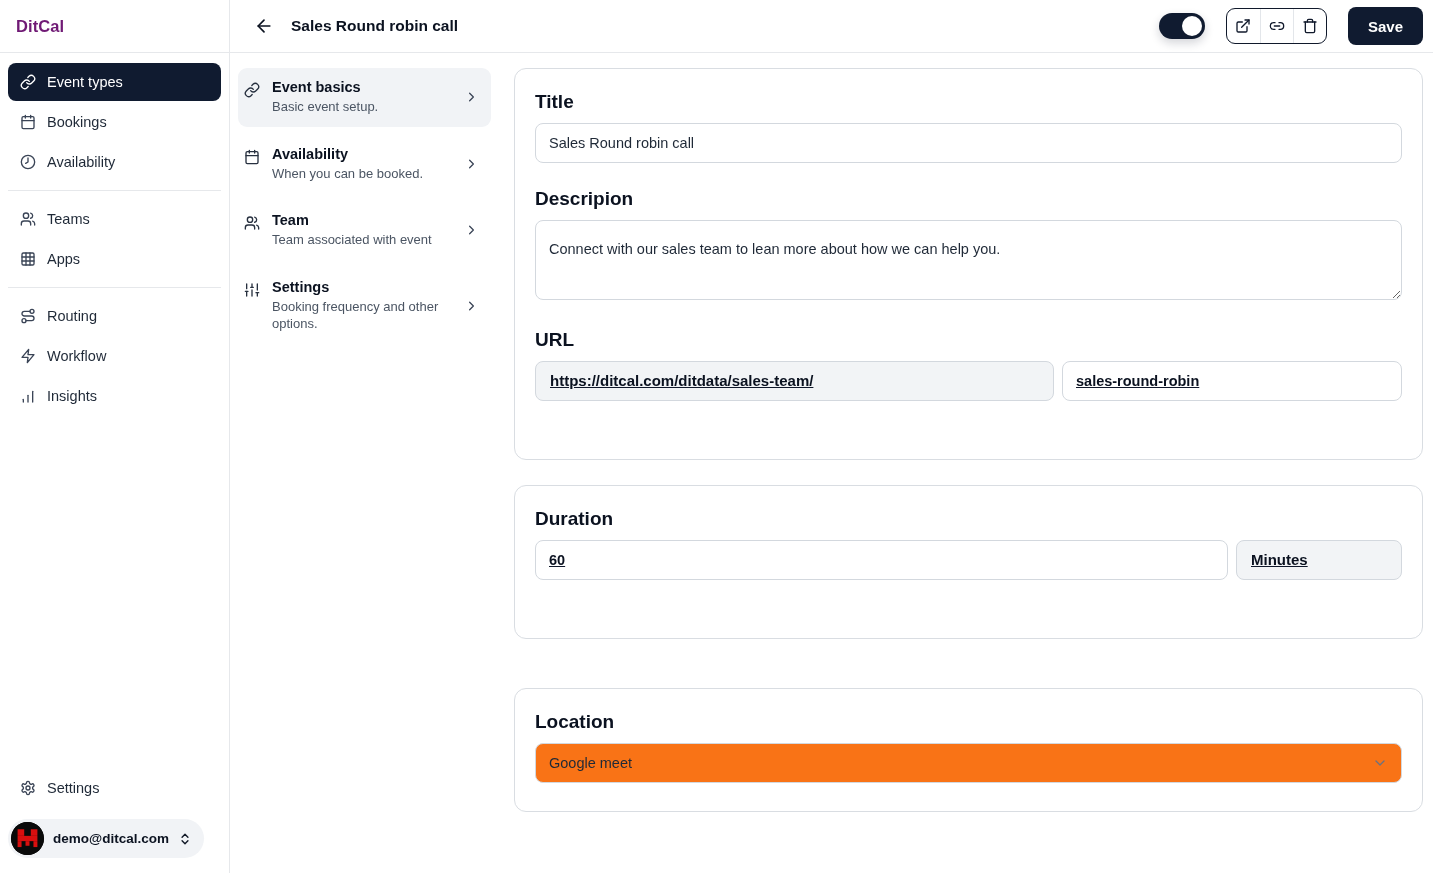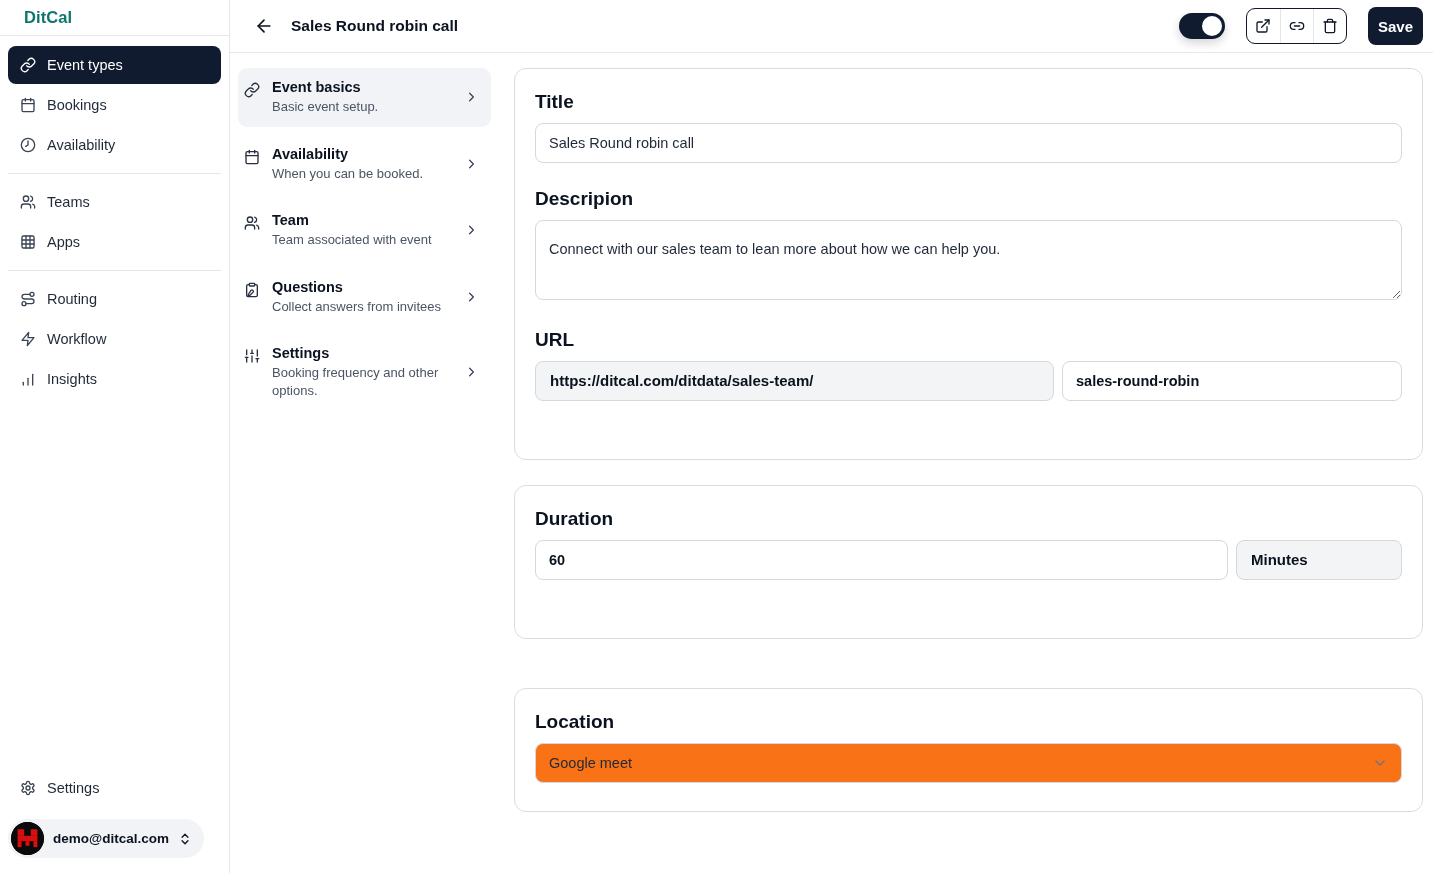--- a/index.html
+++ b/index.html
@@ -15,25 +15,25 @@
   .app { display: flex; width: 100%; height: 100%; }
 
   
   .sidebar {
     width: 230px; flex-shrink: 0;
     border-right: 1px solid #e6e8eb;
     display: flex; flex-direction: column;
     background: #fff;
   }
   .sidebar-header {
-    height: 36px; flex-shrink: 0;
+    height: 53px; flex-shrink: 0;
     display: flex; align-items: center;
-    padding: 0 24px;
+    padding: 0 16px;
     border-bottom: 1px solid #e6e8eb;
-    font-size: 16.5px; font-weight: 800; letter-spacing: .1px; color: #0f766e;
+    font-size: 16.5px; font-weight: 800; letter-spacing: .1px; color: #701a75;
   }
   .sidebar-nav { flex: 1; padding: 10px 8px; }
   .side-item {
     height: 38px; margin-bottom: 2px;
     display: flex; align-items: center; gap: 11px;
     padding: 0 12px; border-radius: 8px;
     font-size: 14.5px; font-weight: 500; color: #1f2937;
     cursor: pointer;
   }
   .side-item .ic { width: 16px; height: 16px; color: #3a4456; flex-shrink: 0; }
@@ -82,21 +82,21 @@
     border: 1px solid #10192b; border-radius: 9px; background: #fff; overflow: hidden;
   }
   .icon-group .igbtn {
     width: 33px; display: flex; align-items: center; justify-content: center;
     background: none; border: none; cursor: pointer; color: #10192b;
   }
   .icon-group .igbtn + .igbtn { border-left: 1px solid #e3e6ea; }
   .icon-group .ic { width: 16px; height: 16px; }
 
   .save-btn {
-    height: 38px; padding: 0 10px;
+    height: 38px; padding: 0 20px;
     background: #101b30; color: #fff; border: none; border-radius: 8px;
     font-family: inherit; font-size: 15px; font-weight: 700; cursor: pointer;
   }
 
   
   .content { flex: 1; display: flex; padding: 15px 10px 0 8px; min-height: 0; }
 
   .section-nav { width: 253px; flex-shrink: 0; }
   .nav-item {
     display: flex; gap: 12px; align-items: flex-start;
@@ -127,21 +127,21 @@
   .field-label { display: block; font-size: 19px; font-weight: 700; color: #0b1220; margin-bottom: 10px; }
   .text-input {
     width: 100%; height: 40px;
     border: 1px solid #d3d8de; border-radius: 8px;
     padding: 0 13px; font-family: inherit; font-size: 14.5px; color: #1f2937;
     background: #fff; outline: none;
   }
   textarea.text-input {
     height: 80px; padding: 18px 13px; resize: vertical; line-height: 1.45;
   }
-  .row { display: flex; gap: 8px; }
+  .row { display: flex; gap: 8px; text-decoration: underline; }
   .url-prefix {
     flex: 1; height: 40px; line-height: 38px;
     background: #f2f4f6; border: 1px solid #d3d8de; border-radius: 8px;
     padding: 0 14px; font-size: 15px; font-weight: 700; color: #0b1220;
     white-space: nowrap; overflow: hidden;
   }
   .slug-input { width: 340px; flex-shrink: 0; font-weight: 600; color: #0b1220; }
   .duration-input { flex: 1; font-weight: 600; color: #0b1220; }
   .unit-box {
     width: 166px; flex-shrink: 0; height: 40px; line-height: 38px;
@@ -390,38 +390,20 @@
             <span class="nav-item-title" style="display:block">Team</span>
             <span class="nav-item-sub" style="display:block">Team associated with event</span>
           </span>
           <span class="chev">
             <svg viewBox="0 0 24 24" fill="none" stroke="currentColor" stroke-width="2" stroke-linecap="round" stroke-linejoin="round">
                 <path d="m9 18 6-6-6-6"></path>
               </svg>
           </span>
         </div>
 
-        <div class="nav-item">
-          <span class="ic">
-            <svg viewBox="0 0 24 24" fill="none" stroke="currentColor" stroke-width="2" stroke-linecap="round" stroke-linejoin="round">
-                <rect x="8" y="2" width="8" height="4" rx="1"></rect>
-                <path d="M16 4h2a2 2 0 0 1 2 2v14a2 2 0 0 1-2 2H6a2 2 0 0 1-2-2V6a2 2 0 0 1 2-2h2"></path>
-                <path d="M10.4 12.6a2 2 0 0 1 3 3L9 20l-3 1 1-3z"></path>
-              </svg>
-          </span>
-          <span class="nav-item-text">
-            <span class="nav-item-title" style="display:block">Questions</span>
-            <span class="nav-item-sub" style="display:block">Collect answers from invitees</span>
-          </span>
-          <span class="chev">
-            <svg viewBox="0 0 24 24" fill="none" stroke="currentColor" stroke-width="2" stroke-linecap="round" stroke-linejoin="round">
-                <path d="m9 18 6-6-6-6"></path>
-              </svg>
-          </span>
-        </div>
 
         <div class="nav-item">
           <span class="ic">
             <svg viewBox="0 0 24 24" fill="none" stroke="currentColor" stroke-width="2" stroke-linecap="round" stroke-linejoin="round">
                 <line x1="4" y1="21" x2="4" y2="14"></line>
                 <line x1="4" y1="10" x2="4" y2="3"></line>
                 <line x1="12" y1="21" x2="12" y2="12"></line>
                 <line x1="12" y1="8" x2="12" y2="3"></line>
                 <line x1="20" y1="21" x2="20" y2="16"></line>
                 <line x1="20" y1="12" x2="20" y2="3"></line>

